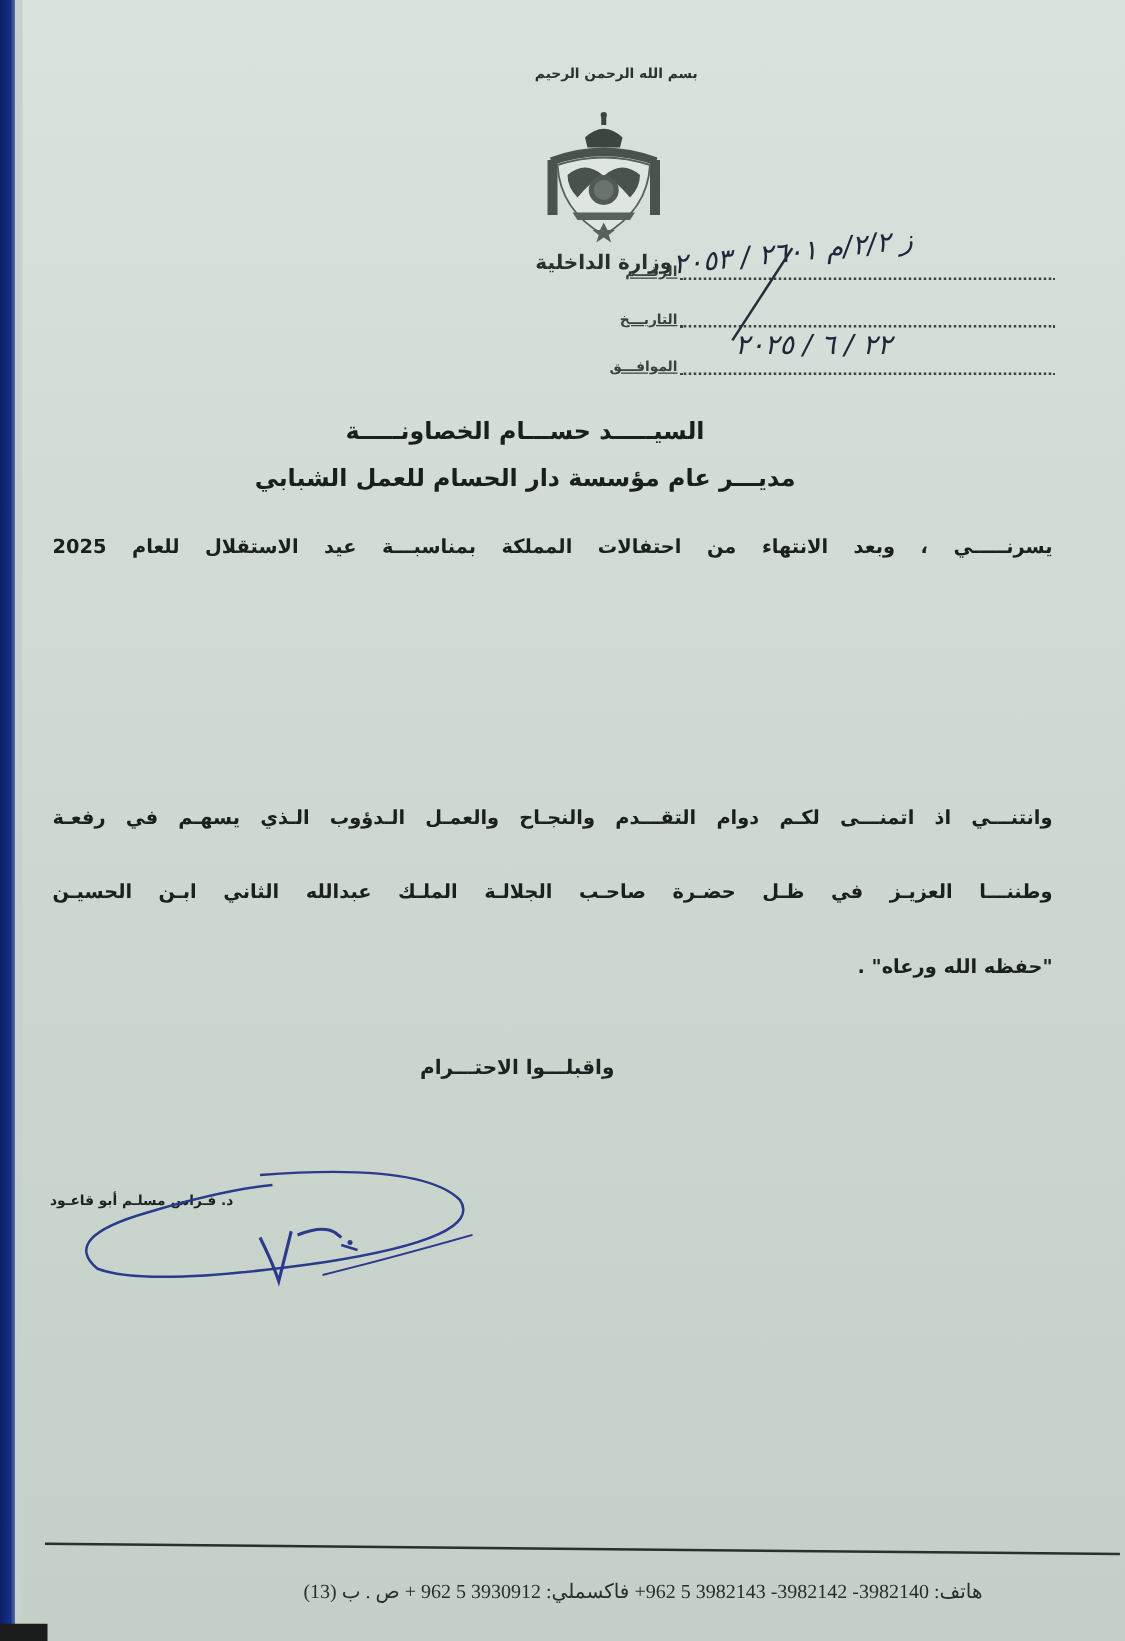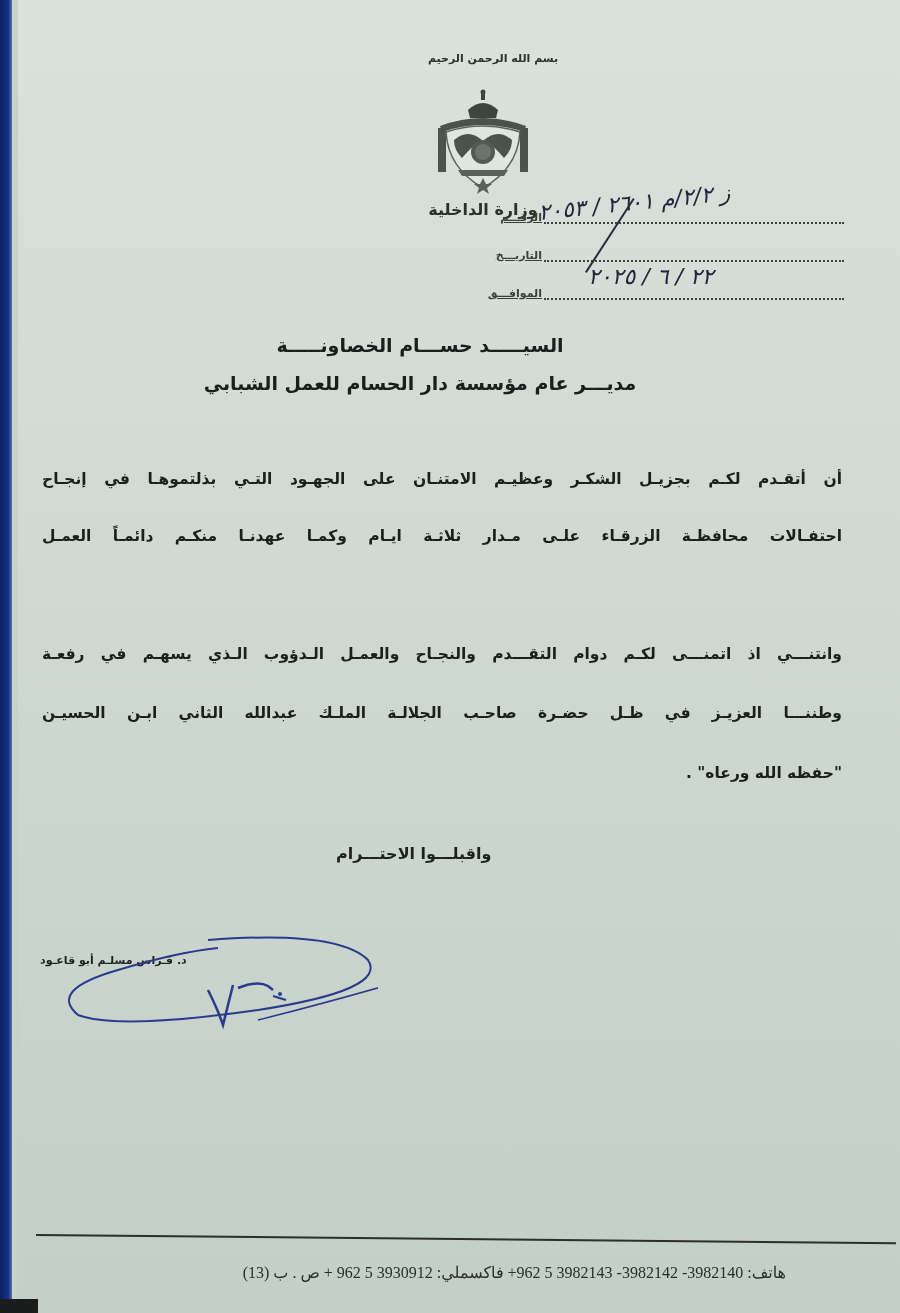--- a/index.html
+++ b/index.html
@@ -232,22 +232,21 @@
     <span class="dots"></span>
   </div>
 
   <div class="handwritten rtl" style="top: 190px; left: 520px; transform: rotate(-6deg);">ز ٢/٢/م ٢٦٠١ / ٢٠٥٣</div>
   <div class="slash-stroke"></div>
   <div class="handwritten rtl" style="top: 264px; left: 570px;">٢٢ / ٦ / ٢٠٢٥</div>
 
   <div class="addressee rtl" style="top: 334px; left: -18px;">السيـــــد حســـام الخصاونـــــة</div>
   <div class="addressee rtl" style="top: 372px; left: -18px;">مديـــر عام مؤسسة دار الحسام للعمل الشبابي</div>
 
-  <div class="body-line rtl" style="top: 470px;">أن أتقـدم لكـم بجزيـل الشكـر وعظيـم الامتنـان على الجهـود التـي بذلتموهـا في إنجـاح</div>
-  <div class="body-line rtl" style="top: 527px;">احتفـالات محافظـة الزرقـاء علـى مـدار ثلاثـة ايـام وكمـا عهدنـا منكـم دائمـاً العمـل</div>
+  <div class="body-line rtl" style="top: 428px;">يسرنـــــي ، وبعد الانتهاء من احتفالات المملكة بمناسبـــة عيد الاستقلال للعام 2025</div>
   <div class="body-line rtl" style="top: 704px;">وطننـــا العزيـز في ظـل حضـرة صاحـب الجلالـة الملـك عبدالله الثاني ابـن الحسيـن</div>
   <div class="body-line rtl" style="top: 645px;">وانتنـــي اذ اتمنـــى لكـم دوام التقـــدم والنجـاح والعمـل الـدؤوب الـذي يسهـم في رفعـة</div>
   <div class="body-line rtl short" style="top: 764px;">"حفظه الله ورعاه" .</div>
 
   <div class="closing rtl">واقبلـــوا الاحتـــرام</div>
   <div class="sig-name rtl">د. فـراس مسلـم أبو قاعـود</div>
 
   <svg class="signature" viewBox="0 0 320 110">
     <path d="M150 10 Q280 0 310 30 Q330 60 200 80 Q60 100 20 85 Q-10 60 60 40 Q120 22 160 18" fill="none" stroke="#2a3a8c" stroke-width="2"></path>
     <path d="M150 60 Q160 80 165 95 L175 55" fill="none" stroke="#2a3a8c" stroke-width="2.5"></path>

